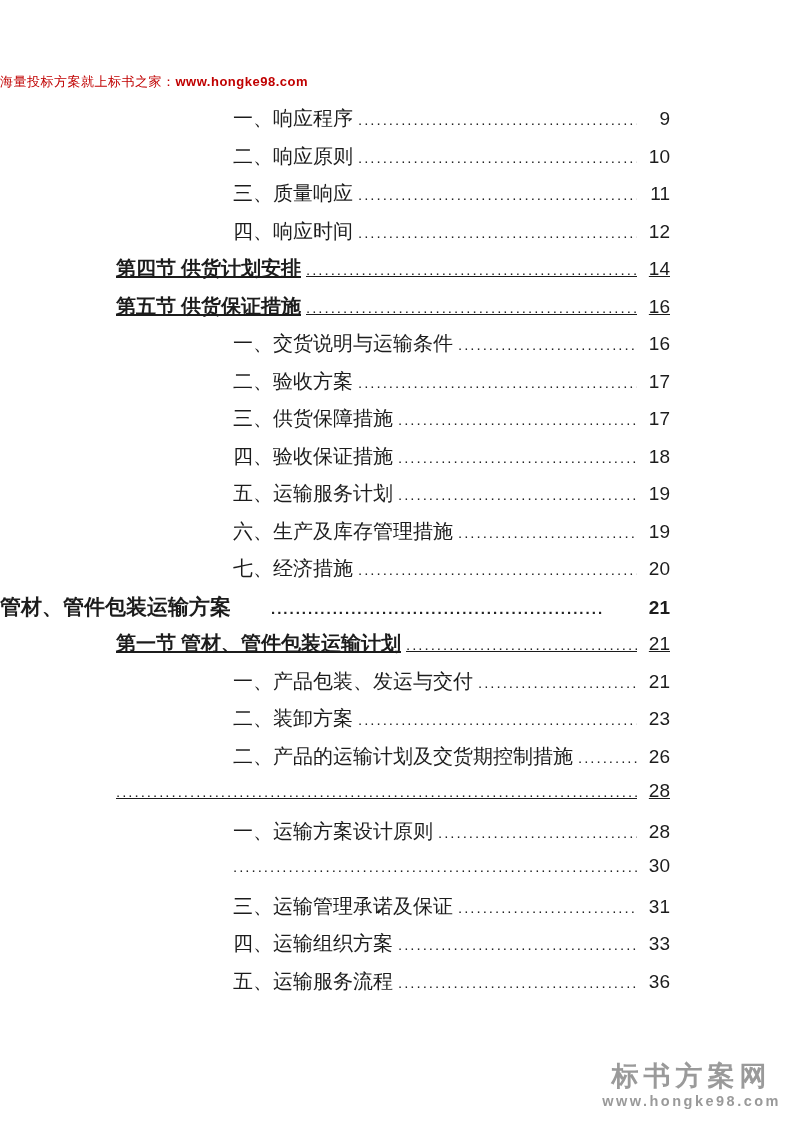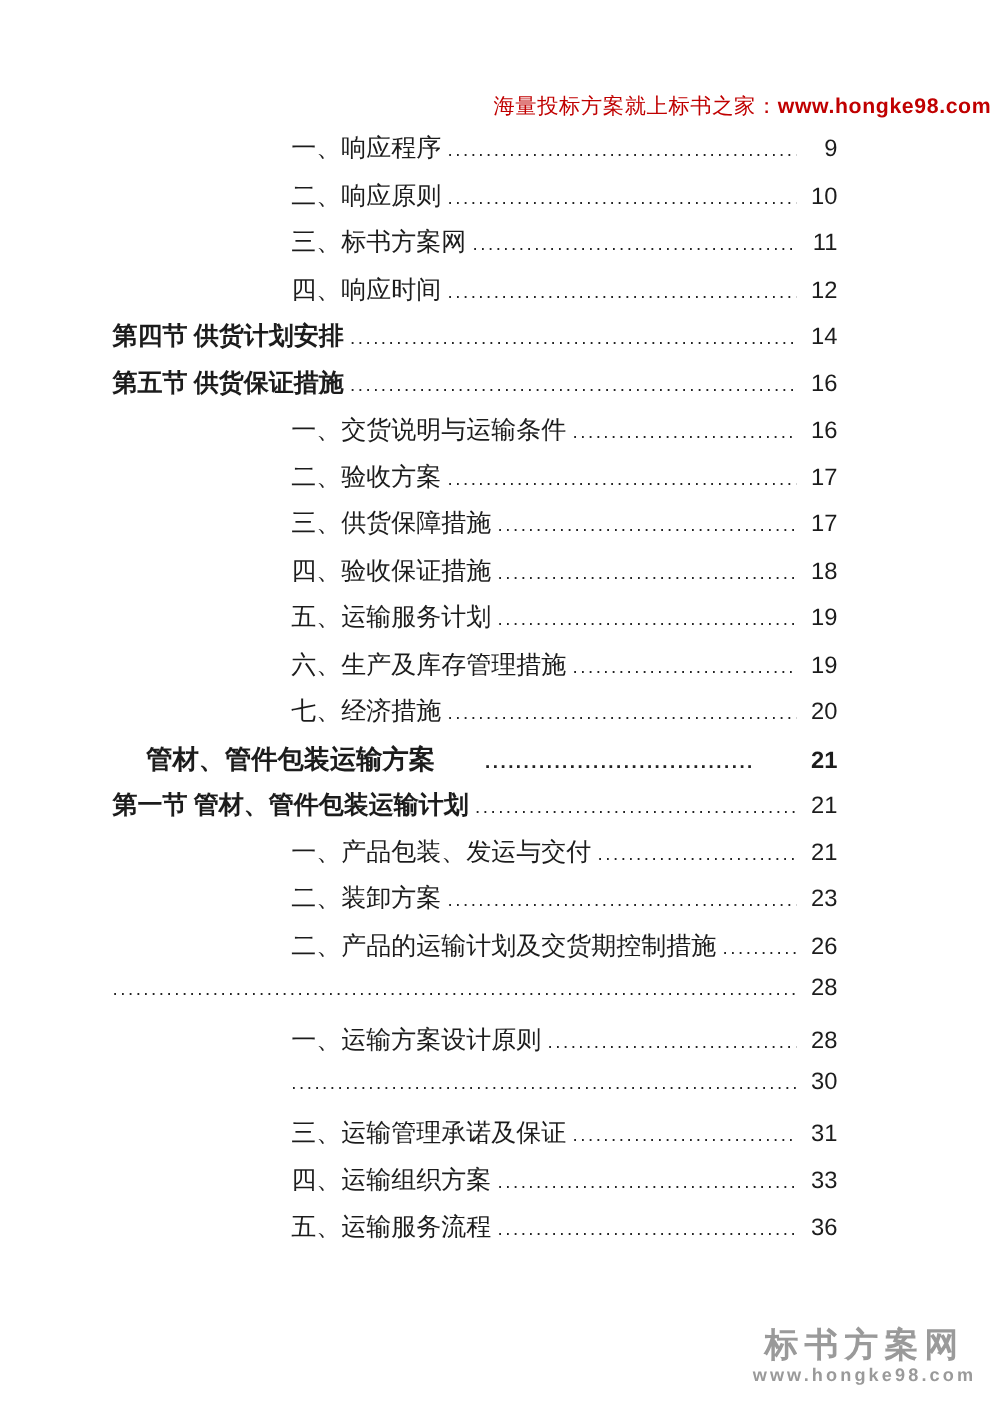--- a/index.html
+++ b/index.html
@@ -17,22 +17,22 @@
     position: relative;
     width: 793px;
     height: 1122px;
     background: #ffffff;
   }
   .doc-header {
     position: absolute;
     top: 73px;
     left: 0;
     width: 100%;
-    text-align: right;
-    font-size: 17px;
+    text-align: left;
+    font-size: 13px;
     color: #c00000;
     letter-spacing: 0.5px;
   }
   .doc-header .header-url {
     font-family: "Liberation Sans", "DejaVu Sans", sans-serif;
     font-weight: bold;
   }
   .toc {
     position: absolute;
     top: 105px;
@@ -46,26 +46,26 @@
     padding-right: 123px;
     color: #1c1c1c;
   }
   .toc-row.lvl3 {
     padding-left: 186px;
     font-size: 20px;
     font-weight: normal;
     margin-left: 47px;
   }
   .toc-row.lvl2 {
-    padding-left: 90px;
+    padding-left: 116px;
     font-size: 20px;
     font-weight: bold;
+    text-decoration: underline;
   }
   .toc-row.lvl1 {
-    padding-left: 117px;
     font-size: 21px;
     font-weight: bold;
     gap: 35px;
   }
   .toc-label {
     white-space: nowrap;
     padding-right: 5px;
   }
   .leader {
     flex: 1;
@@ -128,21 +128,21 @@
         <span class="toc-label">一、响应程序</span>
         <span class="leader">........................................................................................................................................................................................................</span>
         <span class="toc-page">9</span>
       </div>
       <div class="toc-row lvl3">
         <span class="toc-label">二、响应原则</span>
         <span class="leader">........................................................................................................................................................................................................</span>
         <span class="toc-page">10</span>
       </div>
       <div class="toc-row lvl3">
-        <span class="toc-label">三、标书方案网</span>
+        <span class="toc-label">三、质量响应</span>
         <span class="leader">........................................................................................................................................................................................................</span>
         <span class="toc-page">11</span>
       </div>
       <div class="toc-row lvl3">
         <span class="toc-label">四、响应时间</span>
         <span class="leader">........................................................................................................................................................................................................</span>
         <span class="toc-page">12</span>
       </div>
       <div class="toc-row lvl2">
         <span class="toc-label">第四节 供货计划安排</span>

